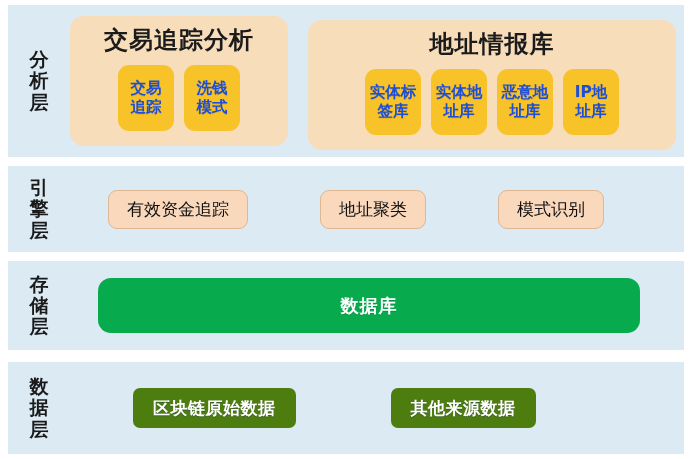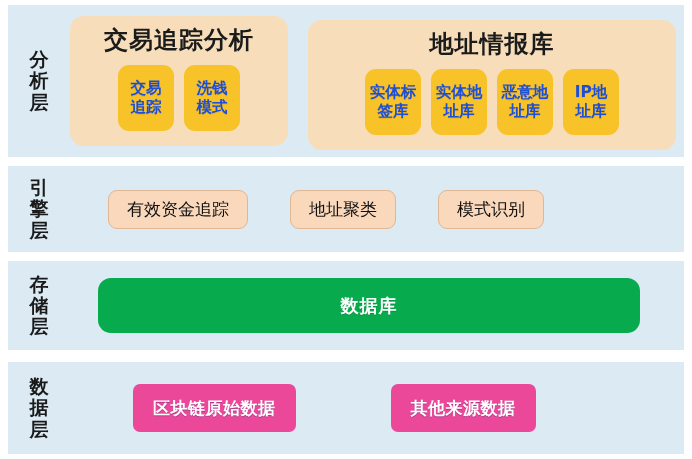--- a/index.html
+++ b/index.html
@@ -122,21 +122,21 @@
     text-shadow: 0 1px 0 rgba(150,100,0,0.18);
     white-space: pre-line;
   }
   .tile.w2 { width: 56px; }
   .tile.w3 { width: 56px; }
 
   
   #layer-engine { top: 166px; height: 86px; }
   #layer-engine .layer-content {
     padding-left: 38px;
-    gap: 42px;
+    gap: 72px;
   }
 
   .pill {
     background: #fad8bb;
     border: 1px solid #e0b793;
     border-radius: 9px;
     height: 39px;
     display: flex;
     align-items: center;
     justify-content: center;
@@ -172,23 +172,23 @@
   }
 
   
   #layer-data { top: 362px; height: 92px; }
   #layer-data .layer-content {
     padding-left: 63px;
     gap: 95px;
   }
 
   .data-box {
-    background: #ec4899;
+    background: #4d7c0f;
     border-radius: 7px;
-    height: 48px;
+    height: 40px;
     display: flex;
     align-items: center;
     justify-content: center;
     padding: 0 20px;
     color: #ffffff;
     font-size: 17px;
     font-weight: 700;
     letter-spacing: 0.5px;
     box-sizing: border-box;
     white-space: nowrap;

